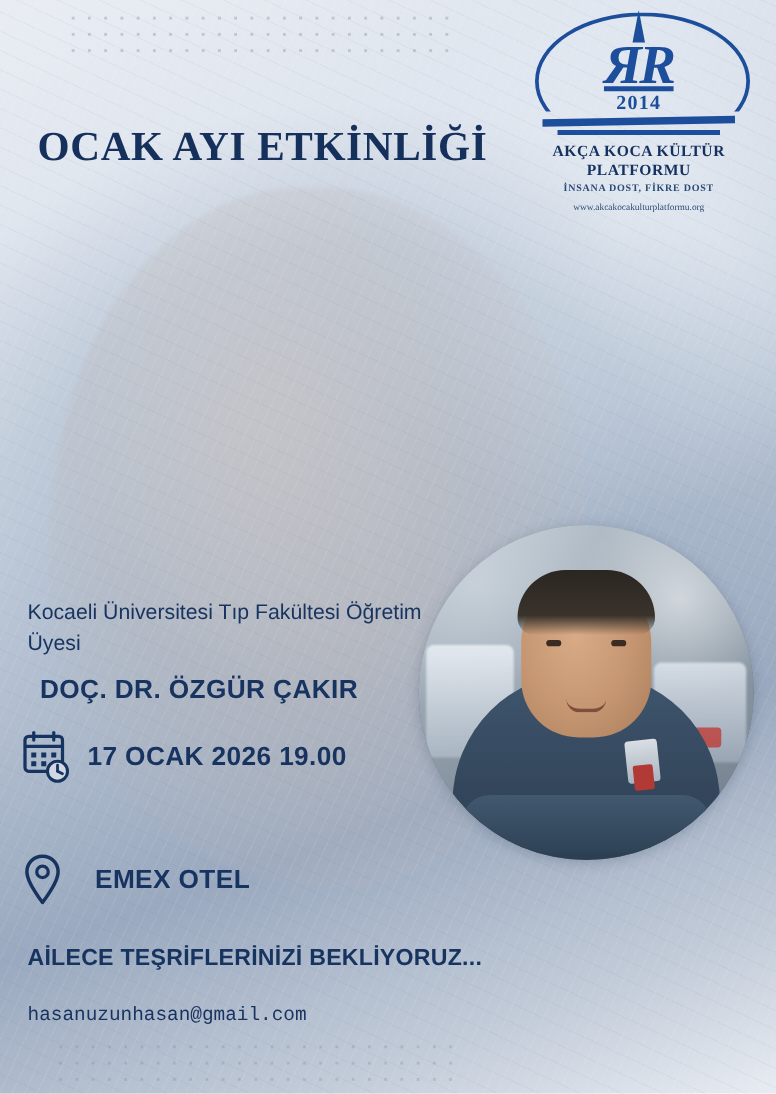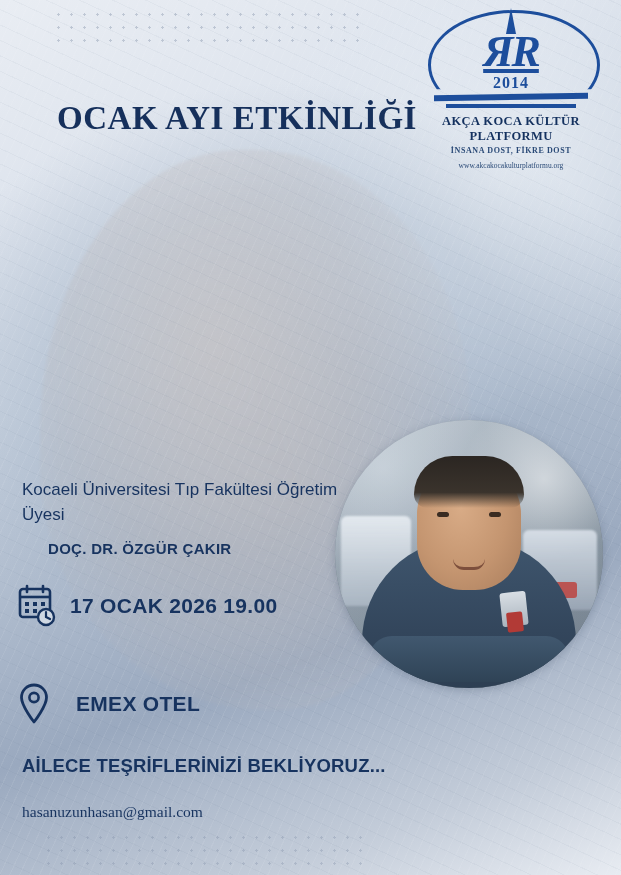--- a/index.html
+++ b/index.html
@@ -169,21 +169,20 @@
   .month-event {
     position: absolute;
     left: 0;
     top: 100px;
     width: 420px;
     text-align: center;
     font-size: 33px;
     font-weight: bold;
     color: #16305c;
     letter-spacing: 0.5px;
-    padding-left: 27px;
   }
   .title {
     position: absolute;
     left: 18px;
     top: 240px;
     width: 585px;
     text-align: center;
     font-size: 29.5px;
     font-weight: bold;
     line-height: 1.42;
@@ -332,25 +331,24 @@
     font-size: 17px;
     line-height: 1.45;
     color: #17335f;
   }
   .speaker {
     position: absolute;
     left: 32px;
     top: 540px;
     width: 330px;
     font-family: "Liberation Sans", sans-serif;
-    font-size: 15px;
+    font-size: 21px;
     font-weight: bold;
     letter-spacing: 0.3px;
     color: #17335f;
-    margin-left: 16px;
   }
 
   .row-date {
     position: absolute;
     left: 18px;
     top: 584px;
     display: flex;
     align-items: center;
     gap: 12px;
   }
@@ -378,21 +376,21 @@
     font-family: "Liberation Sans", sans-serif;
     font-size: 18.5px;
     font-weight: bold;
     color: #17335f;
     letter-spacing: 0.2px;
   }
   .email {
     position: absolute;
     left: 22px;
     top: 803px;
-    font-family: Liberation Serif, serif;
+    font-family: Liberation Mono, monospace;
     font-size: 15.5px;
     color: #17335f;
   }
 </style>
 </head>
 <body>
 
 <div class="poster">
 
   <div class="brain-wash"></div>

